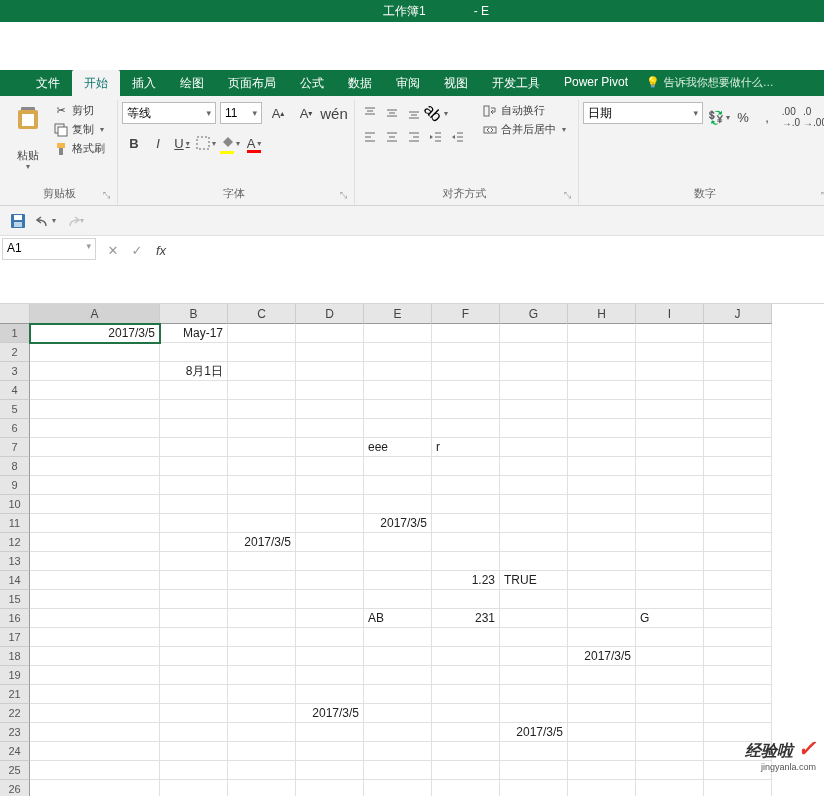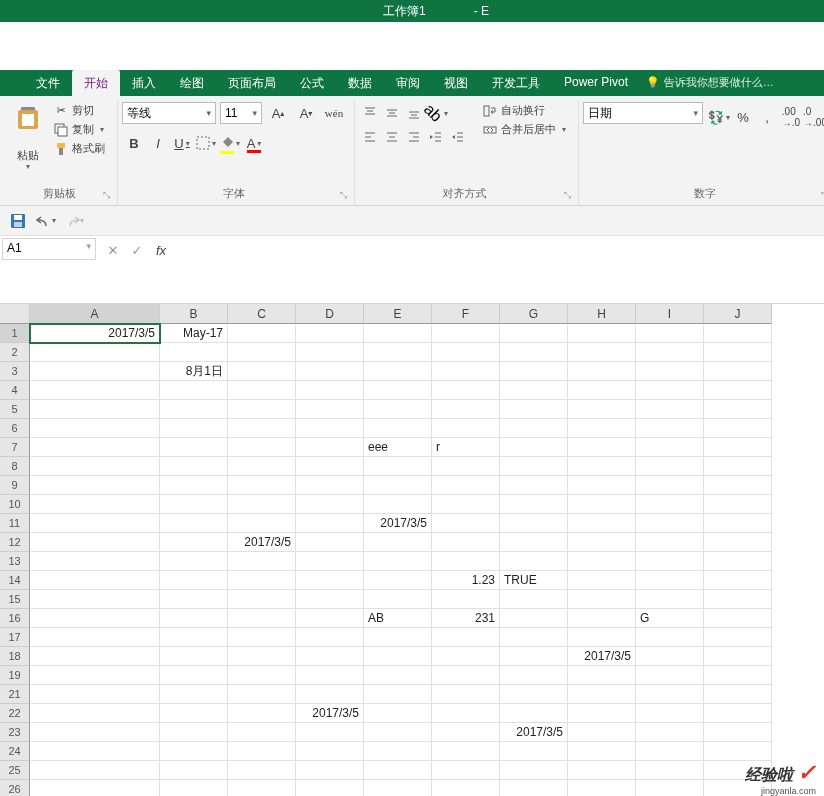--- a/index.html
+++ b/index.html
@@ -3,21 +3,21 @@
 <meta charset="utf-8">
 <style>
 * { margin: 0; padding: 0; box-sizing: border-box; font-family: "Microsoft YaHei", Arial, sans-serif; }
 body { background: #fff; width: 824px; height: 796px; overflow: hidden; position: relative; }
 
 .title-bar { background: #0e7441; height: 22px; color: #fff; font-size: 12px; text-align: center; line-height: 22px; }
 .title-bar span { display: inline-block; margin-left: 48px; }
 
 .tabs { background: #0e7441; height: 26px; display: flex; align-items: flex-start; padding-left: 24px; margin-top: 48px; }
 .tab { color: #fff; font-size: 12px; padding: 5px 12px; cursor: pointer; }
-.tab.active { background: #f3f3f3; color: #701a75; border-radius: 2px 2px 0 0; }
+.tab.active { background: #f3f3f3; color: #0f766e; border-radius: 2px 2px 0 0; }
 .tab-tell { color: #d8eee1; font-size: 11px; padding: 5px 6px; display: flex; align-items: center; gap: 4px; }
 
 .ribbon { background: #f3f3f3; height: 110px; display: flex; border-bottom: 1px solid #d4d4d4; padding: 4px 0 0 6px; }
 .group { display: flex; flex-direction: column; justify-content: space-between; border-right: 1px solid #e0e0e0; padding: 0 8px 2px 4px; }
 .group-label { text-align: center; font-size: 11px; color: #666; padding: 2px 0; }
 .group-content { display: flex; gap: 4px; flex: 1; padding-top: 2px; }
 
 .big-btn { display: flex; flex-direction: column; align-items: center; justify-content: flex-start; padding: 2px 4px; cursor: pointer; min-width: 36px; }
 .big-btn .icon { width: 28px; height: 28px; display: flex; align-items: center; justify-content: center; }
 .big-btn .lbl { font-size: 11px; color: #444; line-height: 14px; margin-top: 16px; text-align:center;}
@@ -60,21 +60,21 @@
 
 .row-h { width: 30px; height: 19px; background: #e6e6e6; border-right: 1px solid #999; border-bottom: 1px solid #ccc; font-size: 11px; color: #555; text-align: center; line-height: 19px; cursor:pointer;}
 
 .cells-row { display: flex; }
 .cell { height: 19px; border-right: 1px solid #e0e0e0; border-bottom: 1px solid #e0e0e0; font-size: 12px; color: #222; padding: 0 4px; line-height: 19px; text-align: right; overflow:visible; white-space:nowrap; cursor:cell;}
 .cell.w-a{width:130px;} .cell.w-o{width:68px;}
 .cell.txt-left { text-align: left; }
 .cell.sel { outline: 2px solid #217346; outline-offset: -1px; z-index: 2; position: relative;}
 .col-h.sel, .row-h.hsel { background:#d3d3d3; }
 
-.watermark { position: absolute; bottom: 0; right: 8px; font-size: 16px; font-weight: bold; color: #333; font-style: italic; }
+.watermark { position: absolute; bottom: 24px; right: 8px; font-size: 16px; font-weight: bold; color: #333; font-style: italic; }
 .watermark .check { color: #e5352d; font-size: 22px; }
 .watermark .sub { font-size: 9px; color: #555; display:block; text-align:right; font-style:normal; font-weight:normal;}
 </style>
 </head>
 <body>
 
 <div class="title-bar">
   <span>工作簿1</span><span> - E</span>
 </div>
 
@@ -146,21 +146,21 @@
       <div class="font-row">
         <div class="font-select" style="width:94px;">
             <span>等线</span>
           </div>
         <div class="font-select" style="width:42px;">
             <span>11</span>
           </div>
         <div class="font-btn">A<sup style="font-size:8px;">▴</sup></div>
         <div class="font-btn">A<sup style="font-size:8px;">▾</sup></div>
         <div class="font-btn">
-            <span style="font-size:11px;font-family:Liberation Serif, serif;">wén</span>
+            <span style="font-size:15px;">wén</span>
           </div>
       </div>
       <div class="font-btns">
         <div class="font-btn" style="font-weight:bold;">B</div>
         <div class="font-btn" style="font-style:italic;">I</div>
         <div class="font-btn dd" style="text-decoration:underline;">U</div>
         <div class="font-btn dd">
           <svg width="14" height="14">
               <rect x="1" y="1" width="12" height="12" fill="none" stroke="#666" stroke-dasharray="2"></rect>
             </svg>

